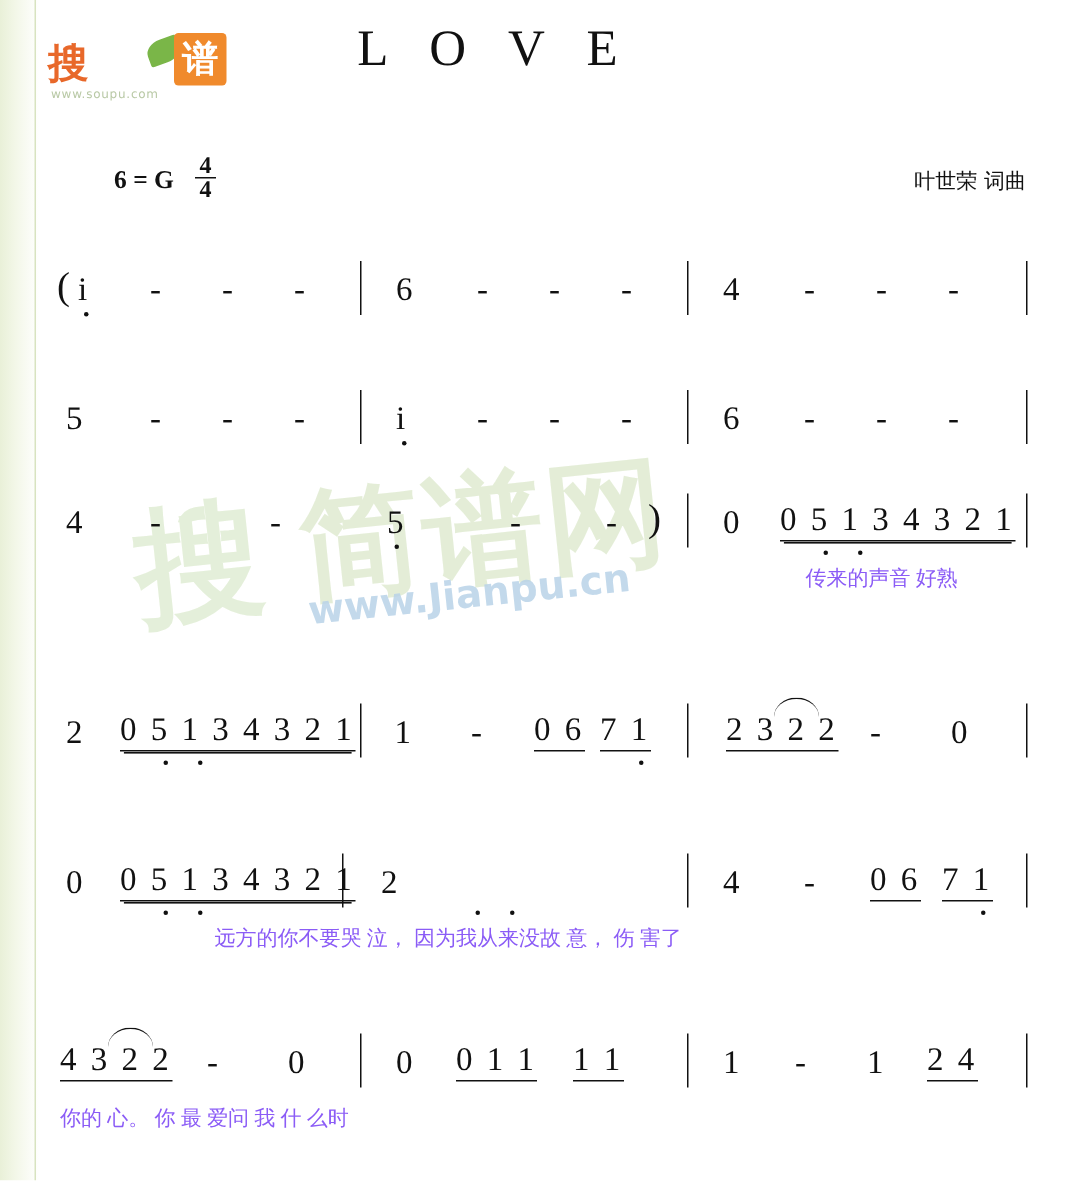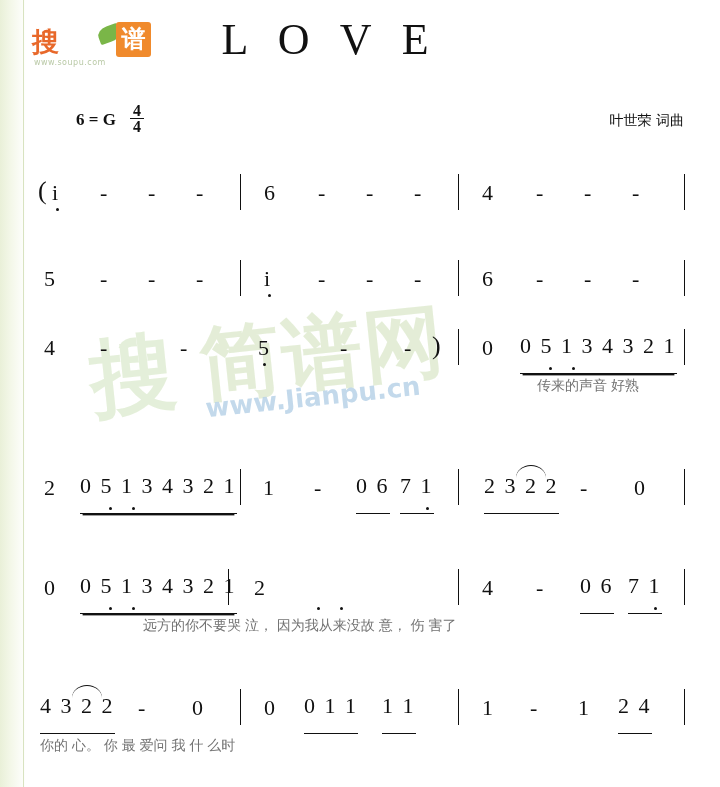--- a/index.html
+++ b/index.html
@@ -112,21 +112,21 @@
     transform: rotate(-6deg);
     pointer-events: none;
   }
   
   .title {
     position: absolute;
     left: 0; top: 14px;
     width: 660px;
     text-align: center;
     font-family: "Liberation Serif", serif;
-    font-size: 44px;
+    font-size: 34px;
     letter-spacing: 10px;
     color: #111;
   }
   
   .keysig {
     position: absolute;
     left: 76px; top: 110px;
     font-family: "Liberation Serif", serif;
     font-size: 17px;
     font-weight: bold;
@@ -175,35 +175,35 @@
     font-size: 22px;
     color: #111;
   }
   .barline {
     position: absolute;
     width: 1.4px;
     background: #111;
   }
   .lyric {
     position: absolute;
-    font-family: Liberation Sans, sans-serif;
+    font-family: Liberation Serif, serif;
     font-size: 14px;
-    color: #737373;
+    color: #8b5cf6;
     white-space: nowrap;
   }
   
   .beam {
     position: absolute;
     white-space: nowrap;
     font-family: "Liberation Serif", serif;
     font-size: 22px;
     color: #111;
     letter-spacing: 2px;
     border-bottom: 1.4px solid #111;
-    padding-bottom: 16px;
+    padding-bottom: 3px;
     line-height: 22px;
   }
   .beam2 {
     box-shadow: 0 4px 0 -2.6px #111;
   }
   .dotunder {
     position: absolute;
     width: 3px; height: 3px;
     border-radius: 50%;
     background: #111;

